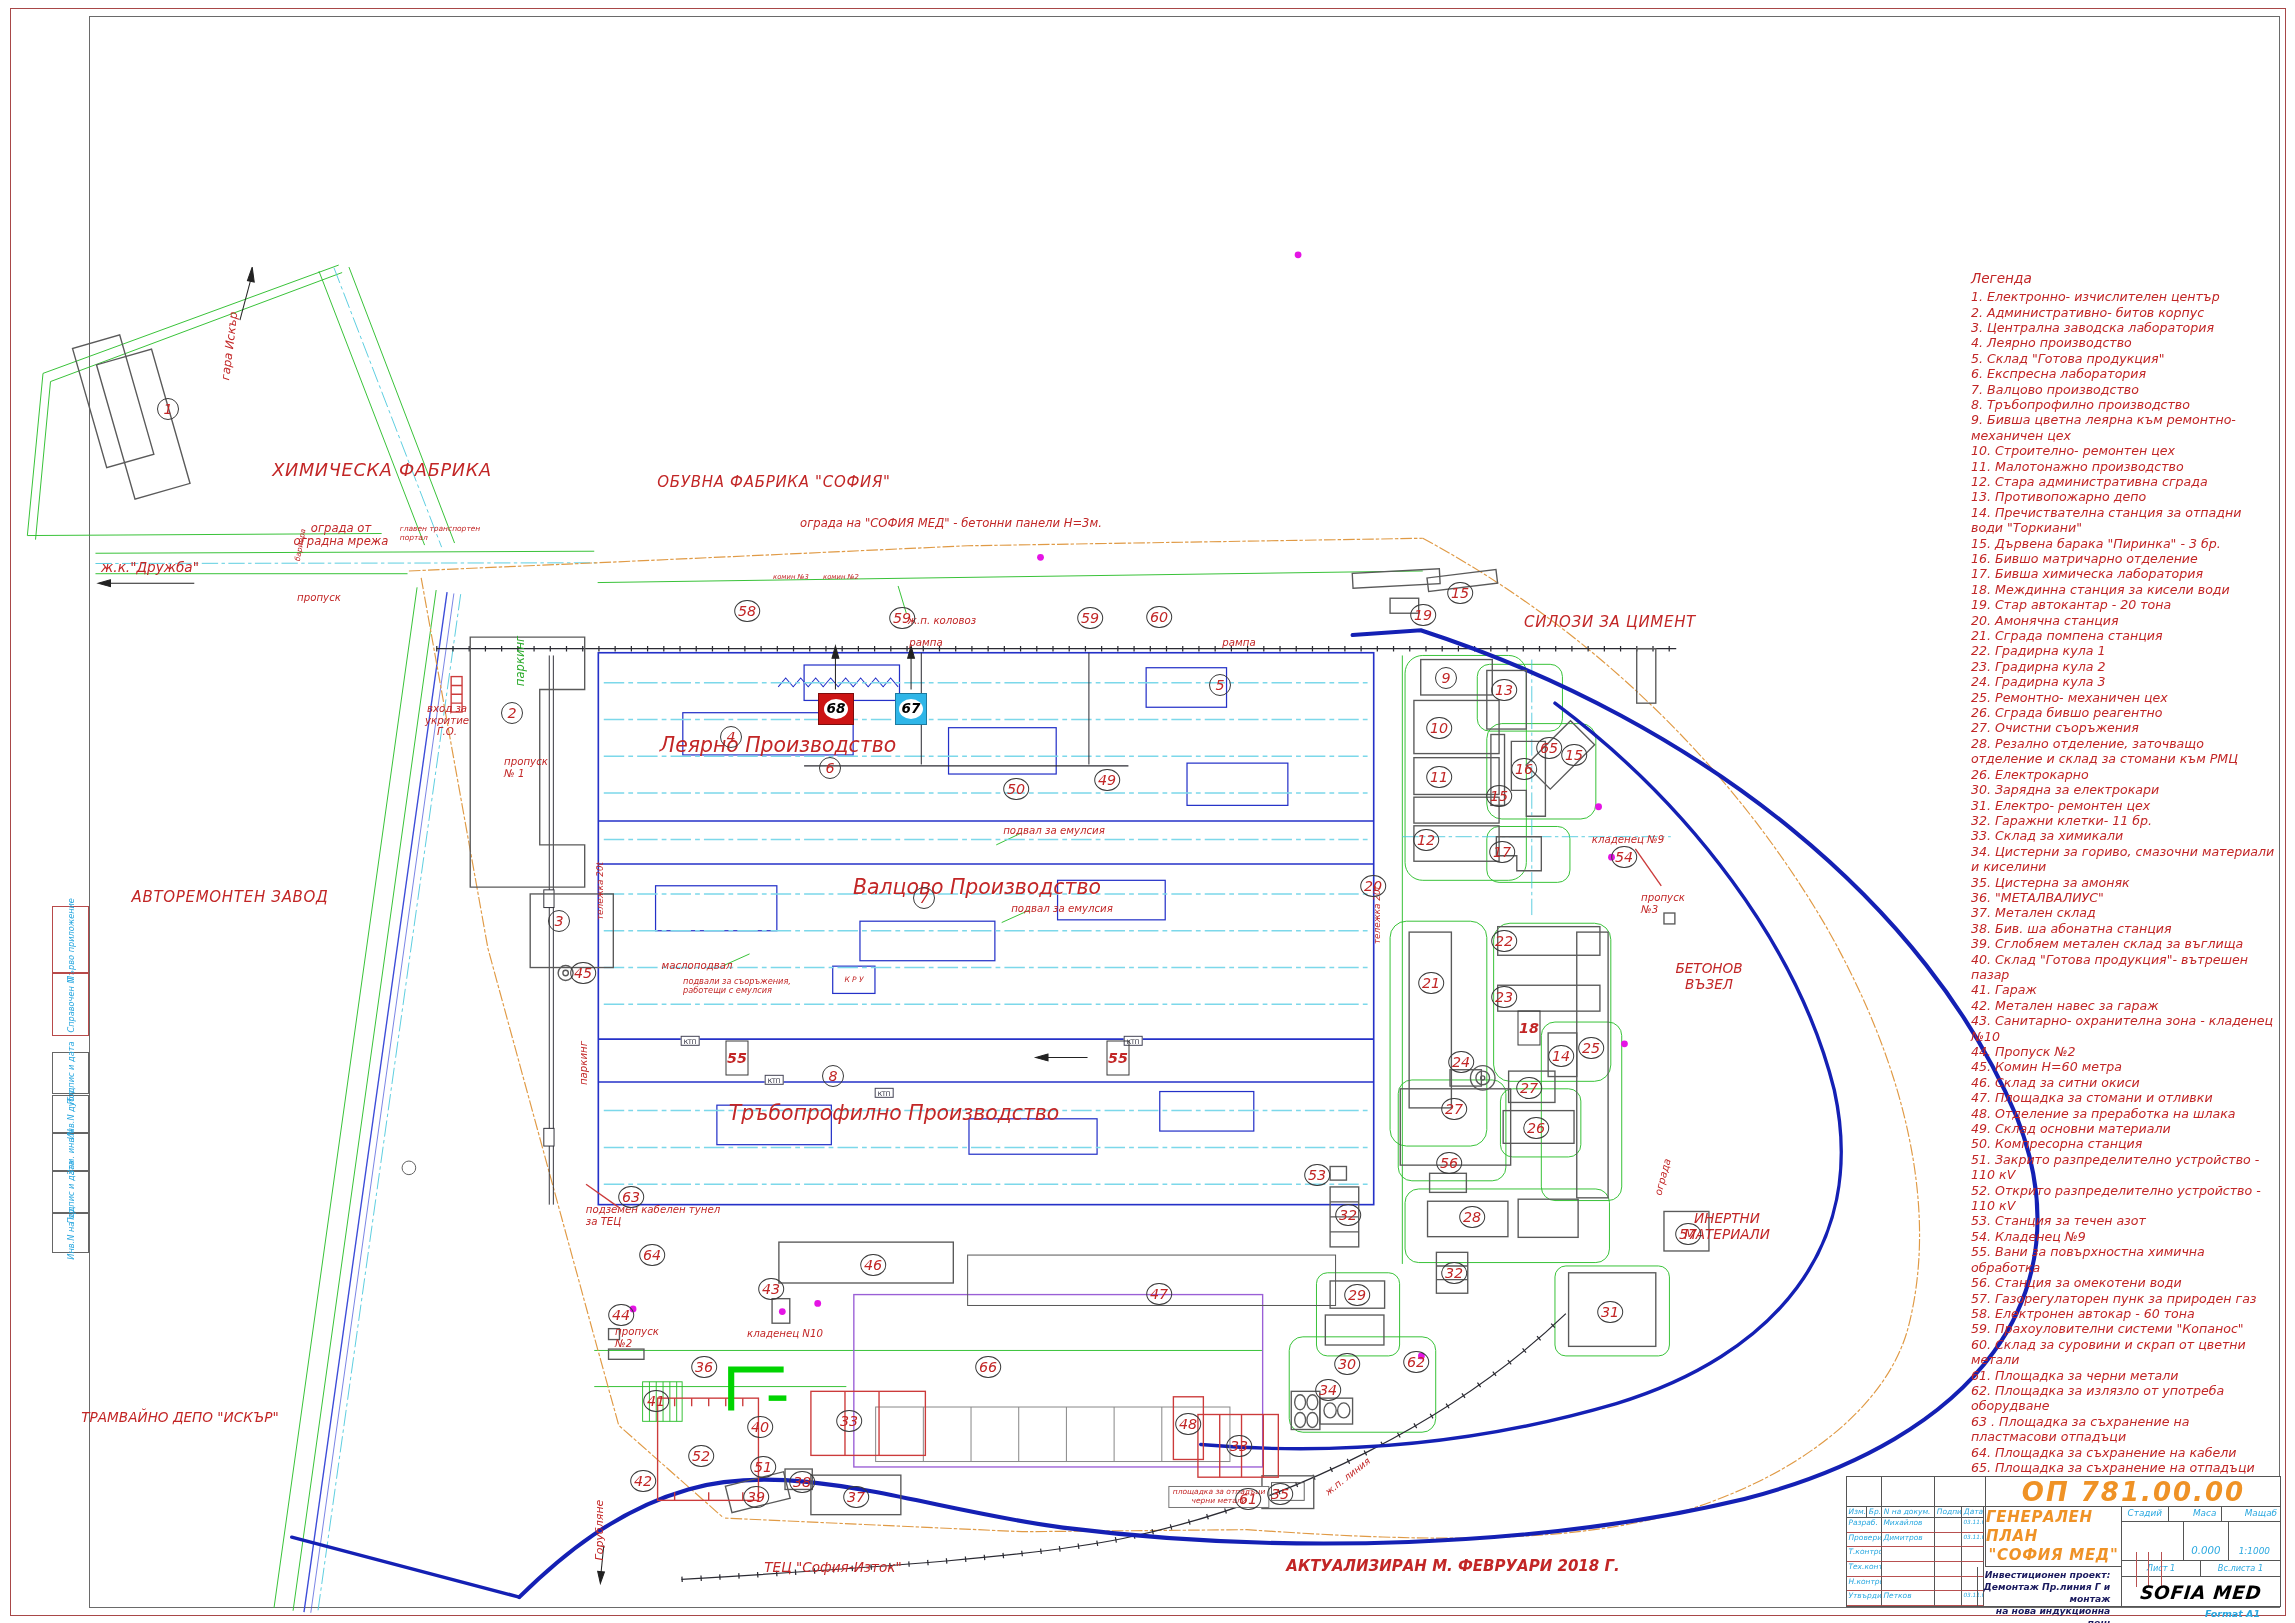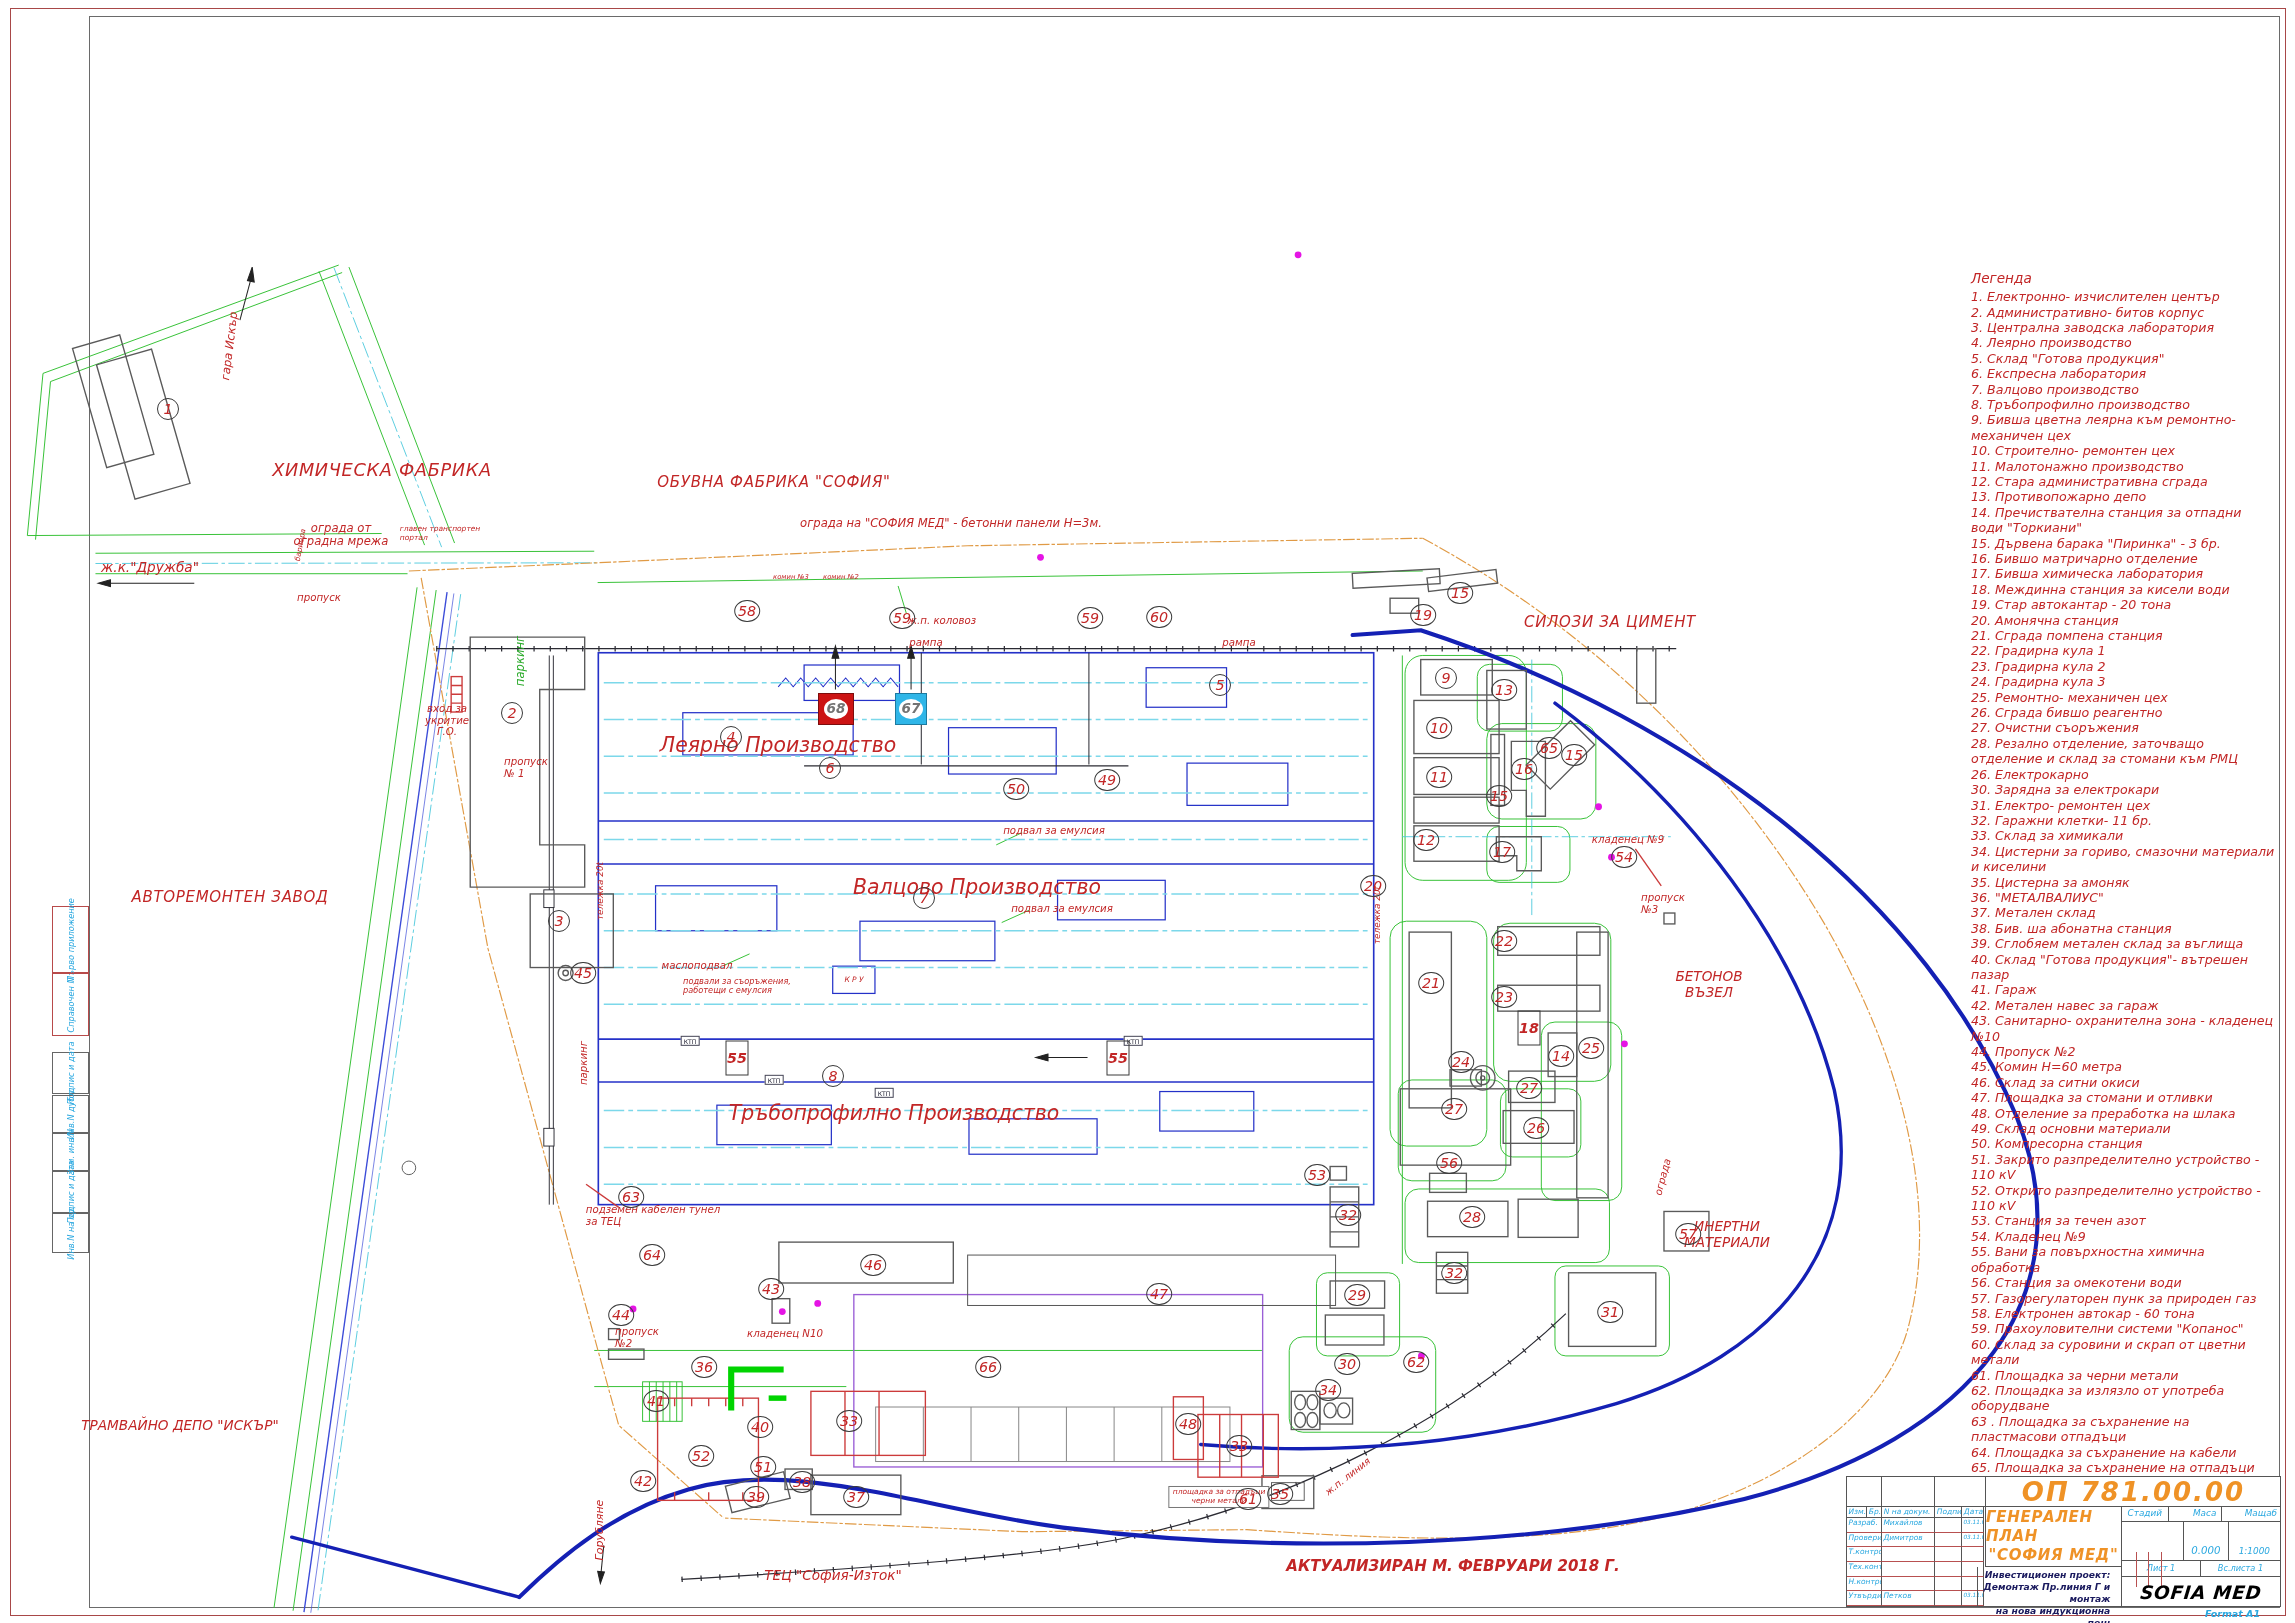--- a/index.html
+++ b/index.html
@@ -9,21 +9,21 @@
   .frame{position:absolute;left:89px;top:16.4px;right:15px;bottom:15px;border:1.4px solid #6a6a6a;}
   #plan-svg{position:absolute;left:0;top:0;z-index:1;}
   #plan-overlay{position:absolute;left:0;top:0;width:2295px;height:1623px;z-index:2;}
 
   
   .plabel{position:absolute;transform:translate(-50%,-50%);color:#c22626;font-style:italic;
           white-space:pre-line;text-align:center;z-index:3;line-height:1.15;
           font-family:"DejaVu Sans",sans-serif;}
   .plabel.a26{font-size:17.7px;letter-spacing:0.7px;}
   .plabel.a22{font-size:15px;letter-spacing:0.7px;}
-  .plabel.a20{font-size:13.6px;margin-top:8px;}
+  .plabel.a20{font-size:13.6px;}
   .plabel.b30{font-size:20.4px;}
   .plabel.l20{font-size:13.6px;}
   .plabel.l17{font-size:11.6px;}
   .plabel.l16{font-size:11px;}
   .plabel.l15{font-size:10.2px;}
   .plabel.l14{font-size:9.5px;}
   .plabel.l13{font-size:8.9px;}
   .plabel.t12{font-size:8.2px;}
   .plabel.t11{font-size:7.5px;}
   .plabel.t10{font-size:6.8px;}
@@ -35,21 +35,21 @@
   
   .marker{position:absolute;transform:translate(-50%,-50%);min-width:22px;height:22px;padding:0 2.7px;
           border:1.2px solid #3a3a3a;border-radius:50%;display:flex;align-items:center;justify-content:center;
           color:#c22626;font:italic 14.3px/1 "DejaVu Sans",sans-serif;z-index:4;box-sizing:border-box;}
   .marker.box{border-radius:0;width:23px;height:35px;font-weight:bold;}
   .marker-sq{position:absolute;transform:translate(-50%,-50%);display:flex;align-items:center;
              justify-content:center;z-index:4;}
   .marker-sq.red{width:34px;height:30px;background:#cc1414;border:0.7px solid #7d0d0d;}
   .marker-sq.cyan{width:30px;height:30px;background:#2fb6e8;border:0.7px solid #1d7ba0;}
   .marker-sq .pill{background:#fff;border-radius:50%;width:24.5px;height:20.4px;display:flex;align-items:center;
-                   justify-content:center;color:#737373;font:italic bold 13.6px/1 "DejaVu Sans",sans-serif;}
+                   justify-content:center;color:#000000;font:italic bold 13.6px/1 "DejaVu Sans",sans-serif;}
 
   
   #legend{position:absolute;left:1971px;top:271px;width:304px;z-index:5;color:#c22626;
           font-style:italic;font-size:12.6px;line-height:15.4px;}
   #legend .legend-title{margin-bottom:2.7px;font-size:13.6px;}
   .legend-item{margin:0;}
   .legend-item.bold{font-weight:bold;}
 
   
   #sidebar{position:absolute;left:52px;top:0;width:37px;height:1623px;z-index:6;}

